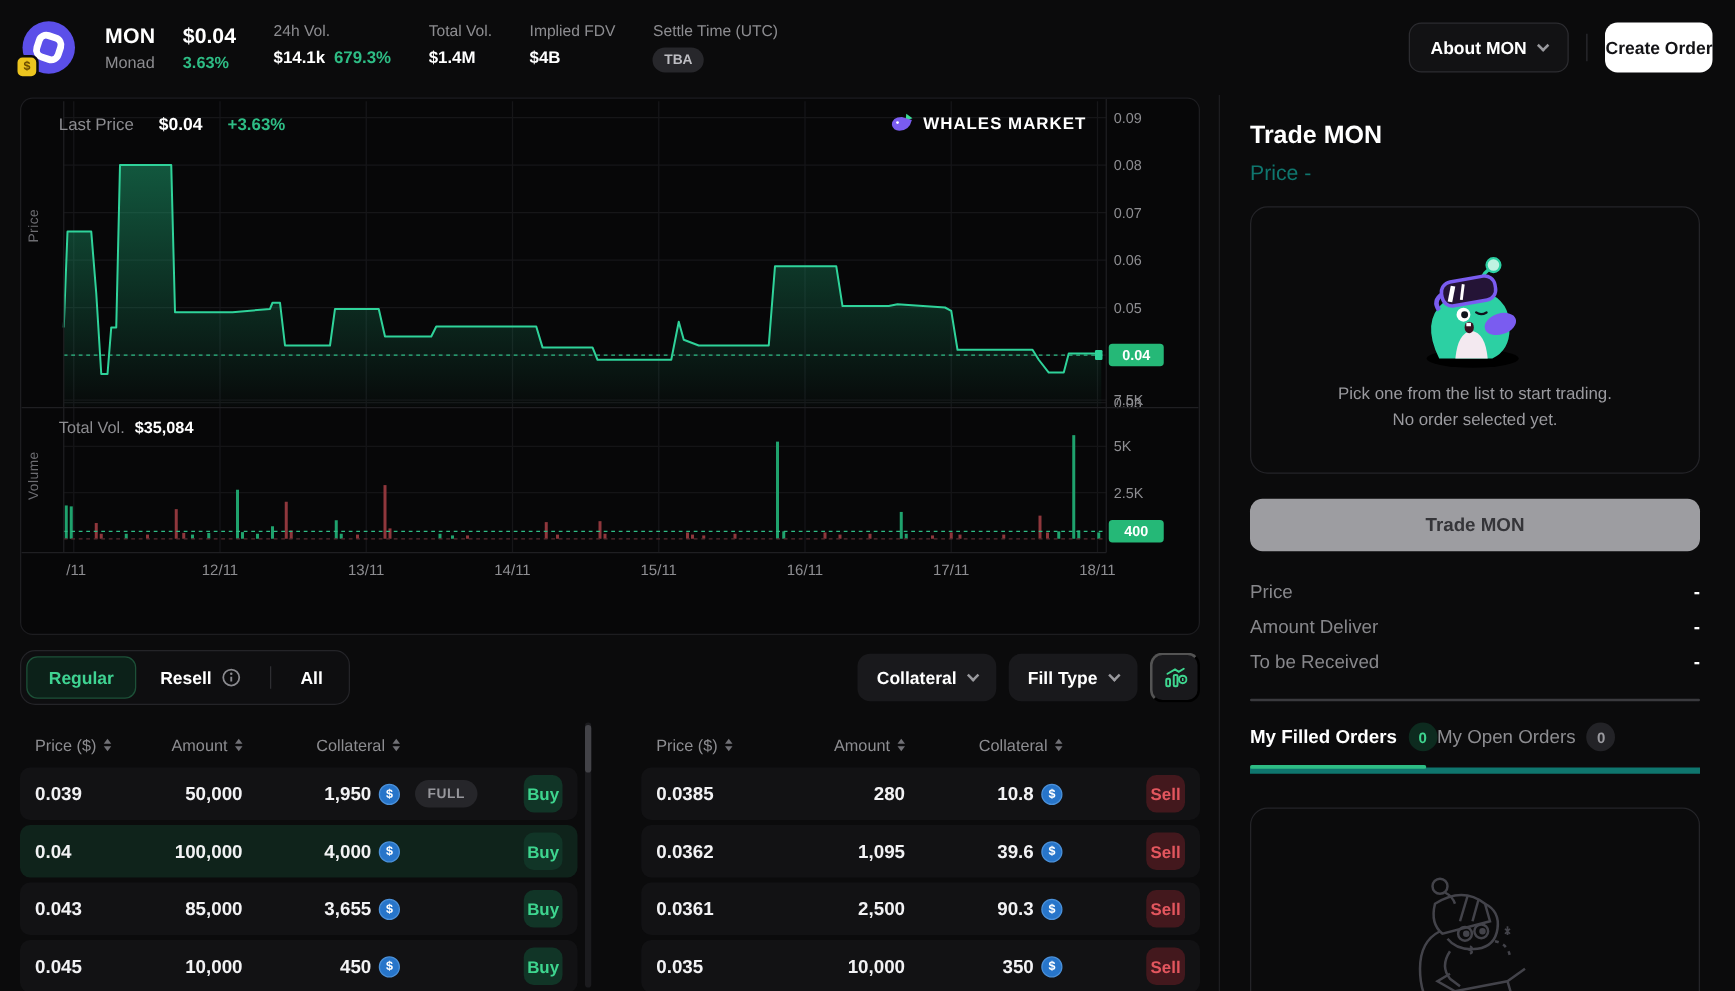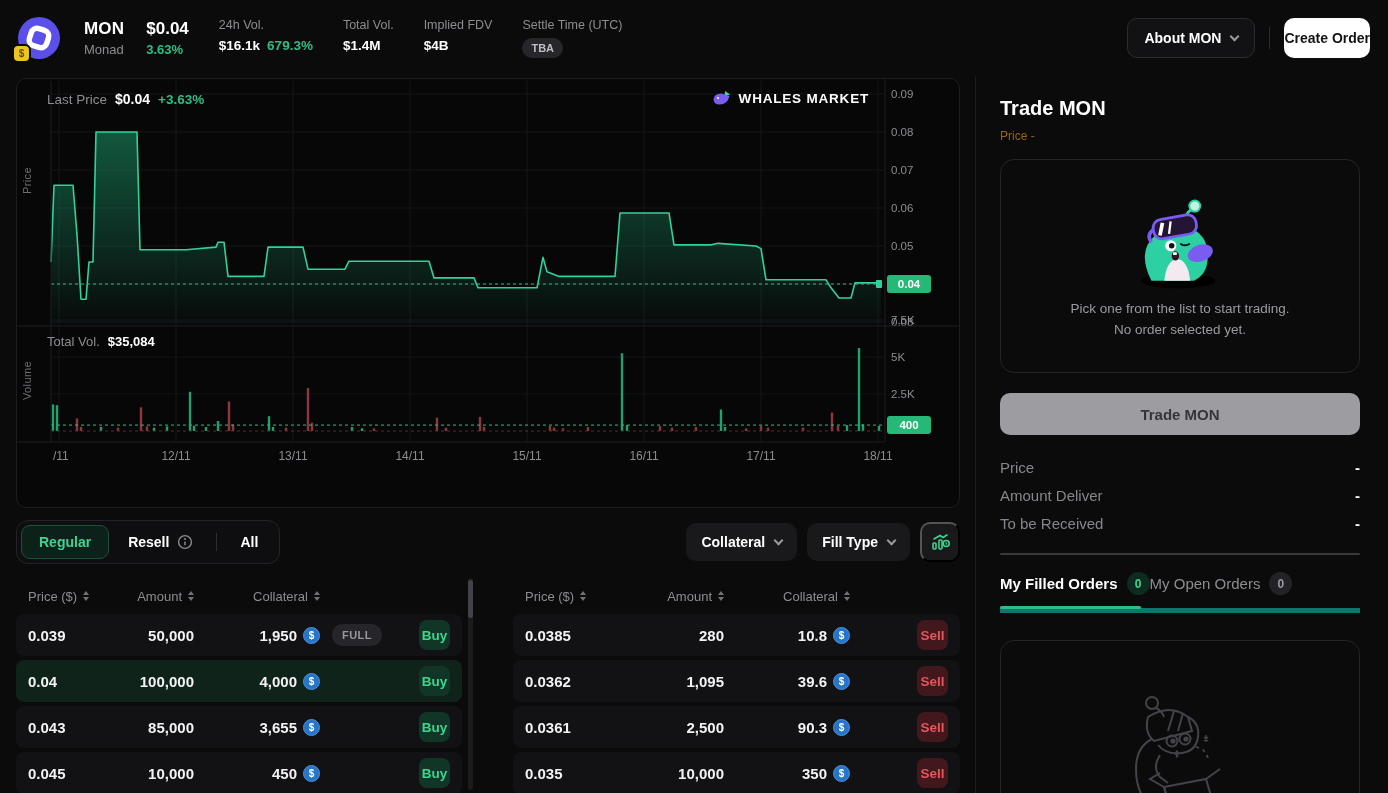--- a/index.html
+++ b/index.html
@@ -35,21 +35,21 @@
   .chart-head{height:38px;display:flex;align-items:center;justify-content:space-between;padding:4px 14px 0 10px}
   .range-tabs{display:flex;align-items:center;gap:4px}
   .rtab{padding:6px 11px;font-size:13px;font-weight:700;color:#8d8d91;border-radius:8px;cursor:pointer}
   .rtab.active{background:#232327;color:#fff}
   .time-box{display:flex;gap:8px;align-items:center;font-size:13px}
   .time-box .tl{color:#8d8d91}
   .time-box .tv{font-weight:700}
   .chart-body{position:relative;height:390px}
   .chart-body svg.plot{position:absolute;inset:0;display:block}
   svg text{font-family:"Liberation Sans",sans-serif}
-  .ov-lastprice{position:absolute;left:30px;top:12px;font-size:13.5px;display:flex;gap:8px;align-items:center}
+  .ov-lastprice{position:absolute;left:30px;top:12px;font-size:13.5px;display:flex;gap:20px;align-items:center}
   .ov-lastprice .lbl{color:#8d8d91}
   .ov-lastprice .lp{font-weight:700;font-size:14px}
   .ov-lastprice .lpc{color:#2ebd85;font-weight:600}
   .ov-totalvol{position:absolute;left:30px;top:255px;font-size:13px;display:flex;gap:8px;align-items:center}
   .ov-totalvol .lbl{color:#8d8d91}
   .ov-totalvol .tv{font-weight:700}
   .watermark{position:absolute;right:90px;top:11px;display:flex;align-items:center;gap:7px;font-size:13.5px;font-weight:800;letter-spacing:.8px}
   .axis-rot{position:absolute;left:4px;color:#6d6d72;font-size:11px;writing-mode:vertical-rl;transform:rotate(180deg);letter-spacing:.4px}
   .axis-rot.price{top:88px}
   .axis-rot.volume{top:282px}
@@ -88,21 +88,21 @@
   .cell.actc{display:flex;justify-content:flex-end}
   .act-btn{width:31px;height:30px;border:none;border-radius:8px;font-size:13.5px;font-weight:700;cursor:pointer}
   .act-btn.buy{background:#113527;color:#3ed58f}
   .act-btn.sell{background:#43181d;color:#e2565e}
   .v-scrollbar{width:5px;height:212px;background:#1b1b1e;border-radius:3px;margin-left:6px;position:relative;flex:none}
   .v-scrollbar .thumb{position:absolute;top:2px;left:0;width:5px;height:38px;background:#434348;border-radius:3px}
 
   
   .sidebar{flex:1;border-left:1px solid #1d1d20;padding:21px 28px 0 24px;min-width:0}
   .sb-title{font-size:20px;font-weight:700}
-  .sb-price{margin-top:9px;font-size:12px;color:#a16207}
+  .sb-price{margin-top:9px;font-size:17px;color:#0f766e}
   .empty-card{margin-top:16px;height:214px;border:1px solid #242428;border-radius:14px;display:flex;flex-direction:column;align-items:center;justify-content:center;gap:4px}
   .empty-card .txt{color:#9a9a9f;font-size:13.5px;text-align:center;line-height:1.55}
   .trade-btn{margin-top:20px;width:100%;height:42px;border:none;border-radius:10px;background:#9d9da1;color:#353539;font-size:15px;font-weight:700;cursor:pointer}
   .summary{margin-top:18px}
   .srow{display:flex;justify-content:space-between;align-items:center;height:28px;font-size:15px}
   .srow .sl{color:#87878b}
   .srow .sv{font-weight:700}
   .sb-divider{margin:16px 0 0;height:2px;background:#3a3a3e;border-radius:2px}
   .sb-tabs{margin-top:17px;display:flex;border-bottom:5px solid #0f766e;padding-bottom:13px;position:relative}
   .sb-tab{display:flex;align-items:center;gap:9px;font-size:15px;color:#8d8d91;cursor:pointer;position:relative}
@@ -135,21 +135,21 @@
         <div class="sub">Monad</div>
       </div>
       <div class="token-price">
         <div class="big">$0.04</div>
         <div class="chg">3.63%</div>
       </div>
       <div class="stats">
         <div class="stat">
           <div class="lbl">24h Vol.</div>
           <div class="val">
-              <span>$16.1k</span>
+              <span>$14.1k</span>
               <span class="extra">679.3%</span>
             </div>
         </div>
         <div class="stat">
           <div class="lbl">Total Vol.</div>
           <div class="val">
               <span>$1.4M</span>
             </div>
         </div>
         <div class="stat">

